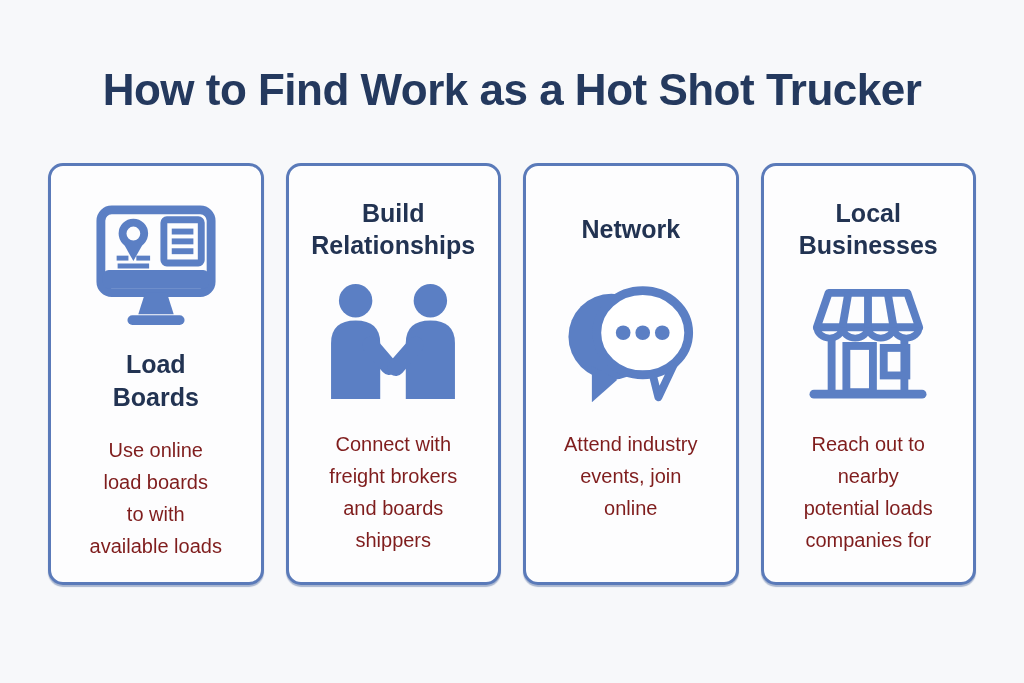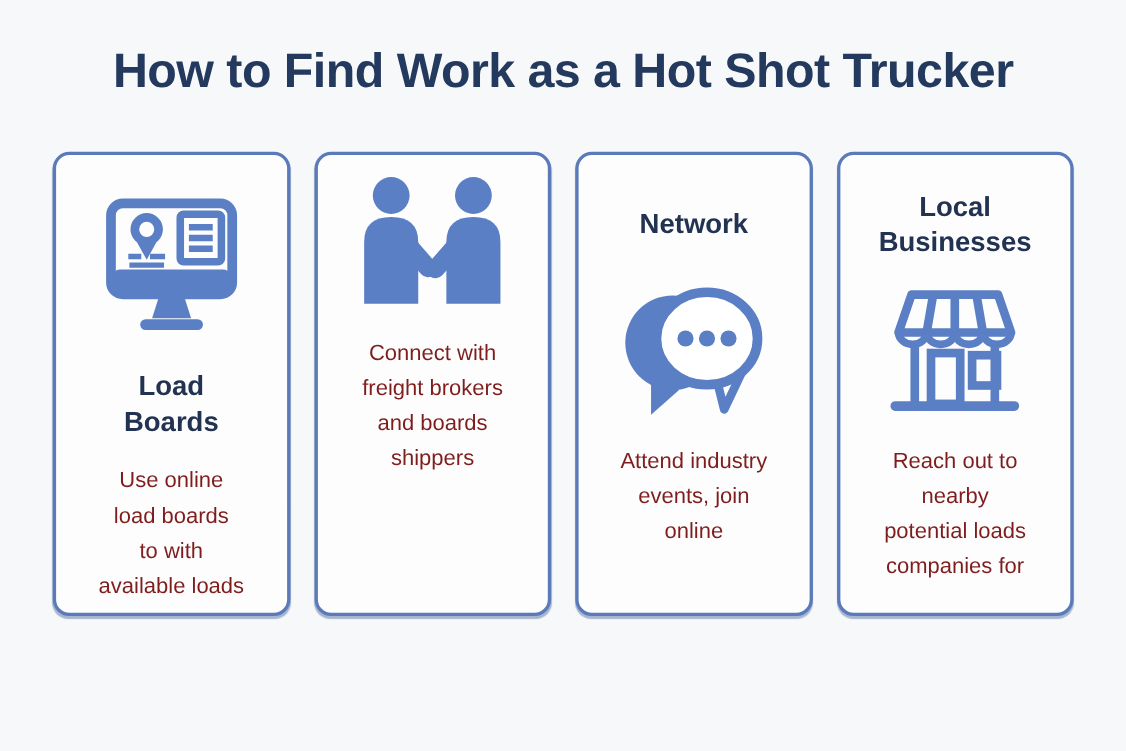--- a/index.html
+++ b/index.html
@@ -9,21 +9,21 @@
   }
   .page {
     position: relative;
     width: 1024px;
     height: 683px;
     background: #f7f8fa;
     overflow: hidden;
   }
   .main-title {
     margin: 0;
-    padding-top: 40px;
+    padding-top: 65px;
     text-align: center;
     font-size: 44px;
     font-weight: bold;
     letter-spacing: -0.5px;
     color: #24395e;
   }
   .cards {
     display: flex;
     gap: 22px;
     padding: 0 48px;
@@ -57,21 +57,21 @@
   }
   .card-desc span { display: block; }
   .icon-wrap {
     display: flex;
     align-items: center;
     justify-content: center;
     height: 126px;
   }
   
   .layout-icon-first .icon-wrap { margin-top: 36px; }
-  .layout-icon-first .card-title { margin-top: 32px; height: 66px; }
+  .layout-icon-first .card-title { margin-top: 20px; height: 66px; }
   .layout-icon-first .card-desc { margin-top: 20px; }
   
   .layout-title-first .card-title {
     margin-top: 28px; height: 70px;
     display: flex; flex-direction: column; justify-content: center;
   }
   .layout-title-first .icon-wrap { margin-top: 16px; }
   .layout-title-first .card-desc { margin-top: 22px; }
   svg { display: block; }
 </style>
@@ -108,20 +108,24 @@
       </div>
       <div class="card-desc">
         <span>Use online</span>
         <span>load boards</span>
         <span>to with</span>
         <span>available loads</span>
       </div>
     </div>
 
     <div class="card layout-title-first">
+      <div class="card-title">
+        <span>Build</span>
+        <span>Relationships</span>
+      </div>
       <div class="icon-wrap">
         <svg width="150" height="118" viewBox="0 0 150 120" aria-hidden="true">
           <circle cx="37" cy="17" r="17" fill="#5b7fc4"></circle>
           <path d="M12 117 V60 Q12 37 37 37 Q62 37 62 60 V117 Z" fill="#5b7fc4"></path>
           <circle cx="113" cy="17" r="17" fill="#5b7fc4"></circle>
           <path d="M88 117 V60 Q88 37 113 37 Q138 37 138 60 V117 Z" fill="#5b7fc4"></path>
           <line x1="52" y1="62" x2="71" y2="84" stroke="#5b7fc4" stroke-width="17" stroke-linecap="round"></line>
           <line x1="98" y1="62" x2="78" y2="85" stroke="#5b7fc4" stroke-width="17" stroke-linecap="round"></line>
         </svg>
       </div>

